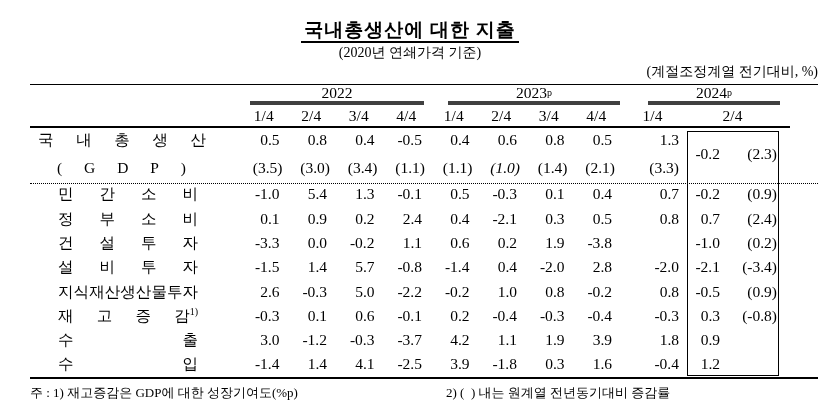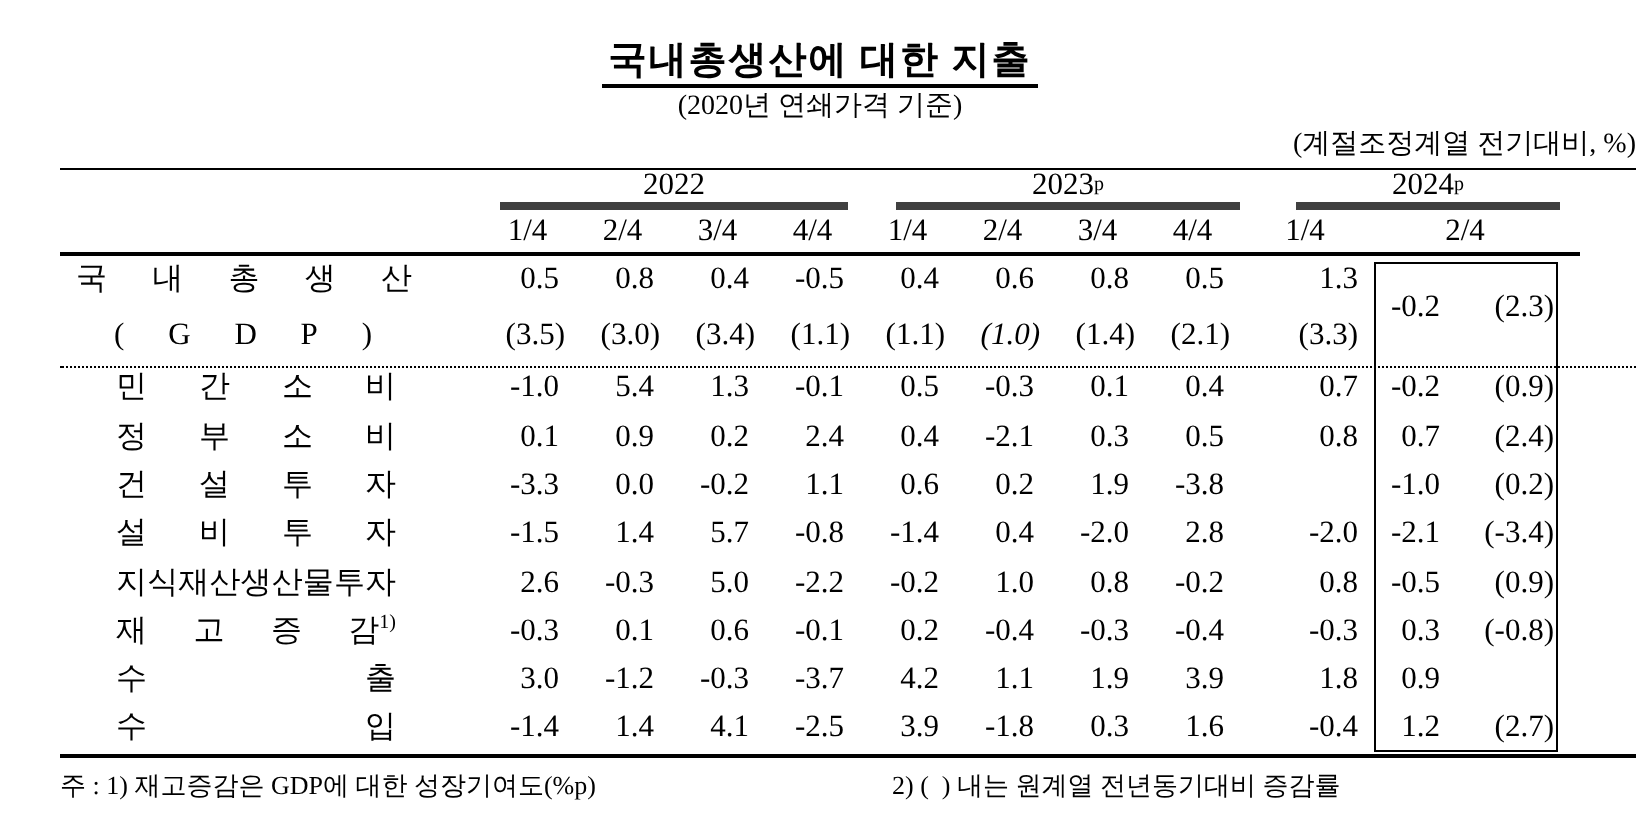--- a/index.html
+++ b/index.html
@@ -238,18 +238,17 @@
     <div class="c num" style="grid-area: 12 / 2;">-1.4</div>
     <div class="c num" style="grid-area: 12 / 3;">1.4</div>
     <div class="c num" style="grid-area: 12 / 4;">4.1</div>
     <div class="c num" style="grid-area: 12 / 5;">-2.5</div>
     <div class="c num" style="grid-area: 12 / 6;">3.9</div>
     <div class="c num" style="grid-area: 12 / 7;">-1.8</div>
     <div class="c num" style="grid-area: 12 / 8;">0.3</div>
     <div class="c num" style="grid-area: 12 / 9;">1.6</div>
     <div class="c n24" style="grid-area: 12 / 10;">-0.4</div>
     <div class="c bq" style="grid-area: 12 / 11;">1.2</div>
-    <div class="c by" style="grid-area: 12 / 12;">(2.7)</div>
   </div>
 <div id="col-box"></div>
 
 <div id="fn1" class="footnote">주 : 1) 재고증감은 GDP에 대한 성장기여도(%p)</div>
 <div id="fn2" class="footnote">2) (  ) 내는 원계열 전년동기대비 증감률</div>
 
 </body></html>

